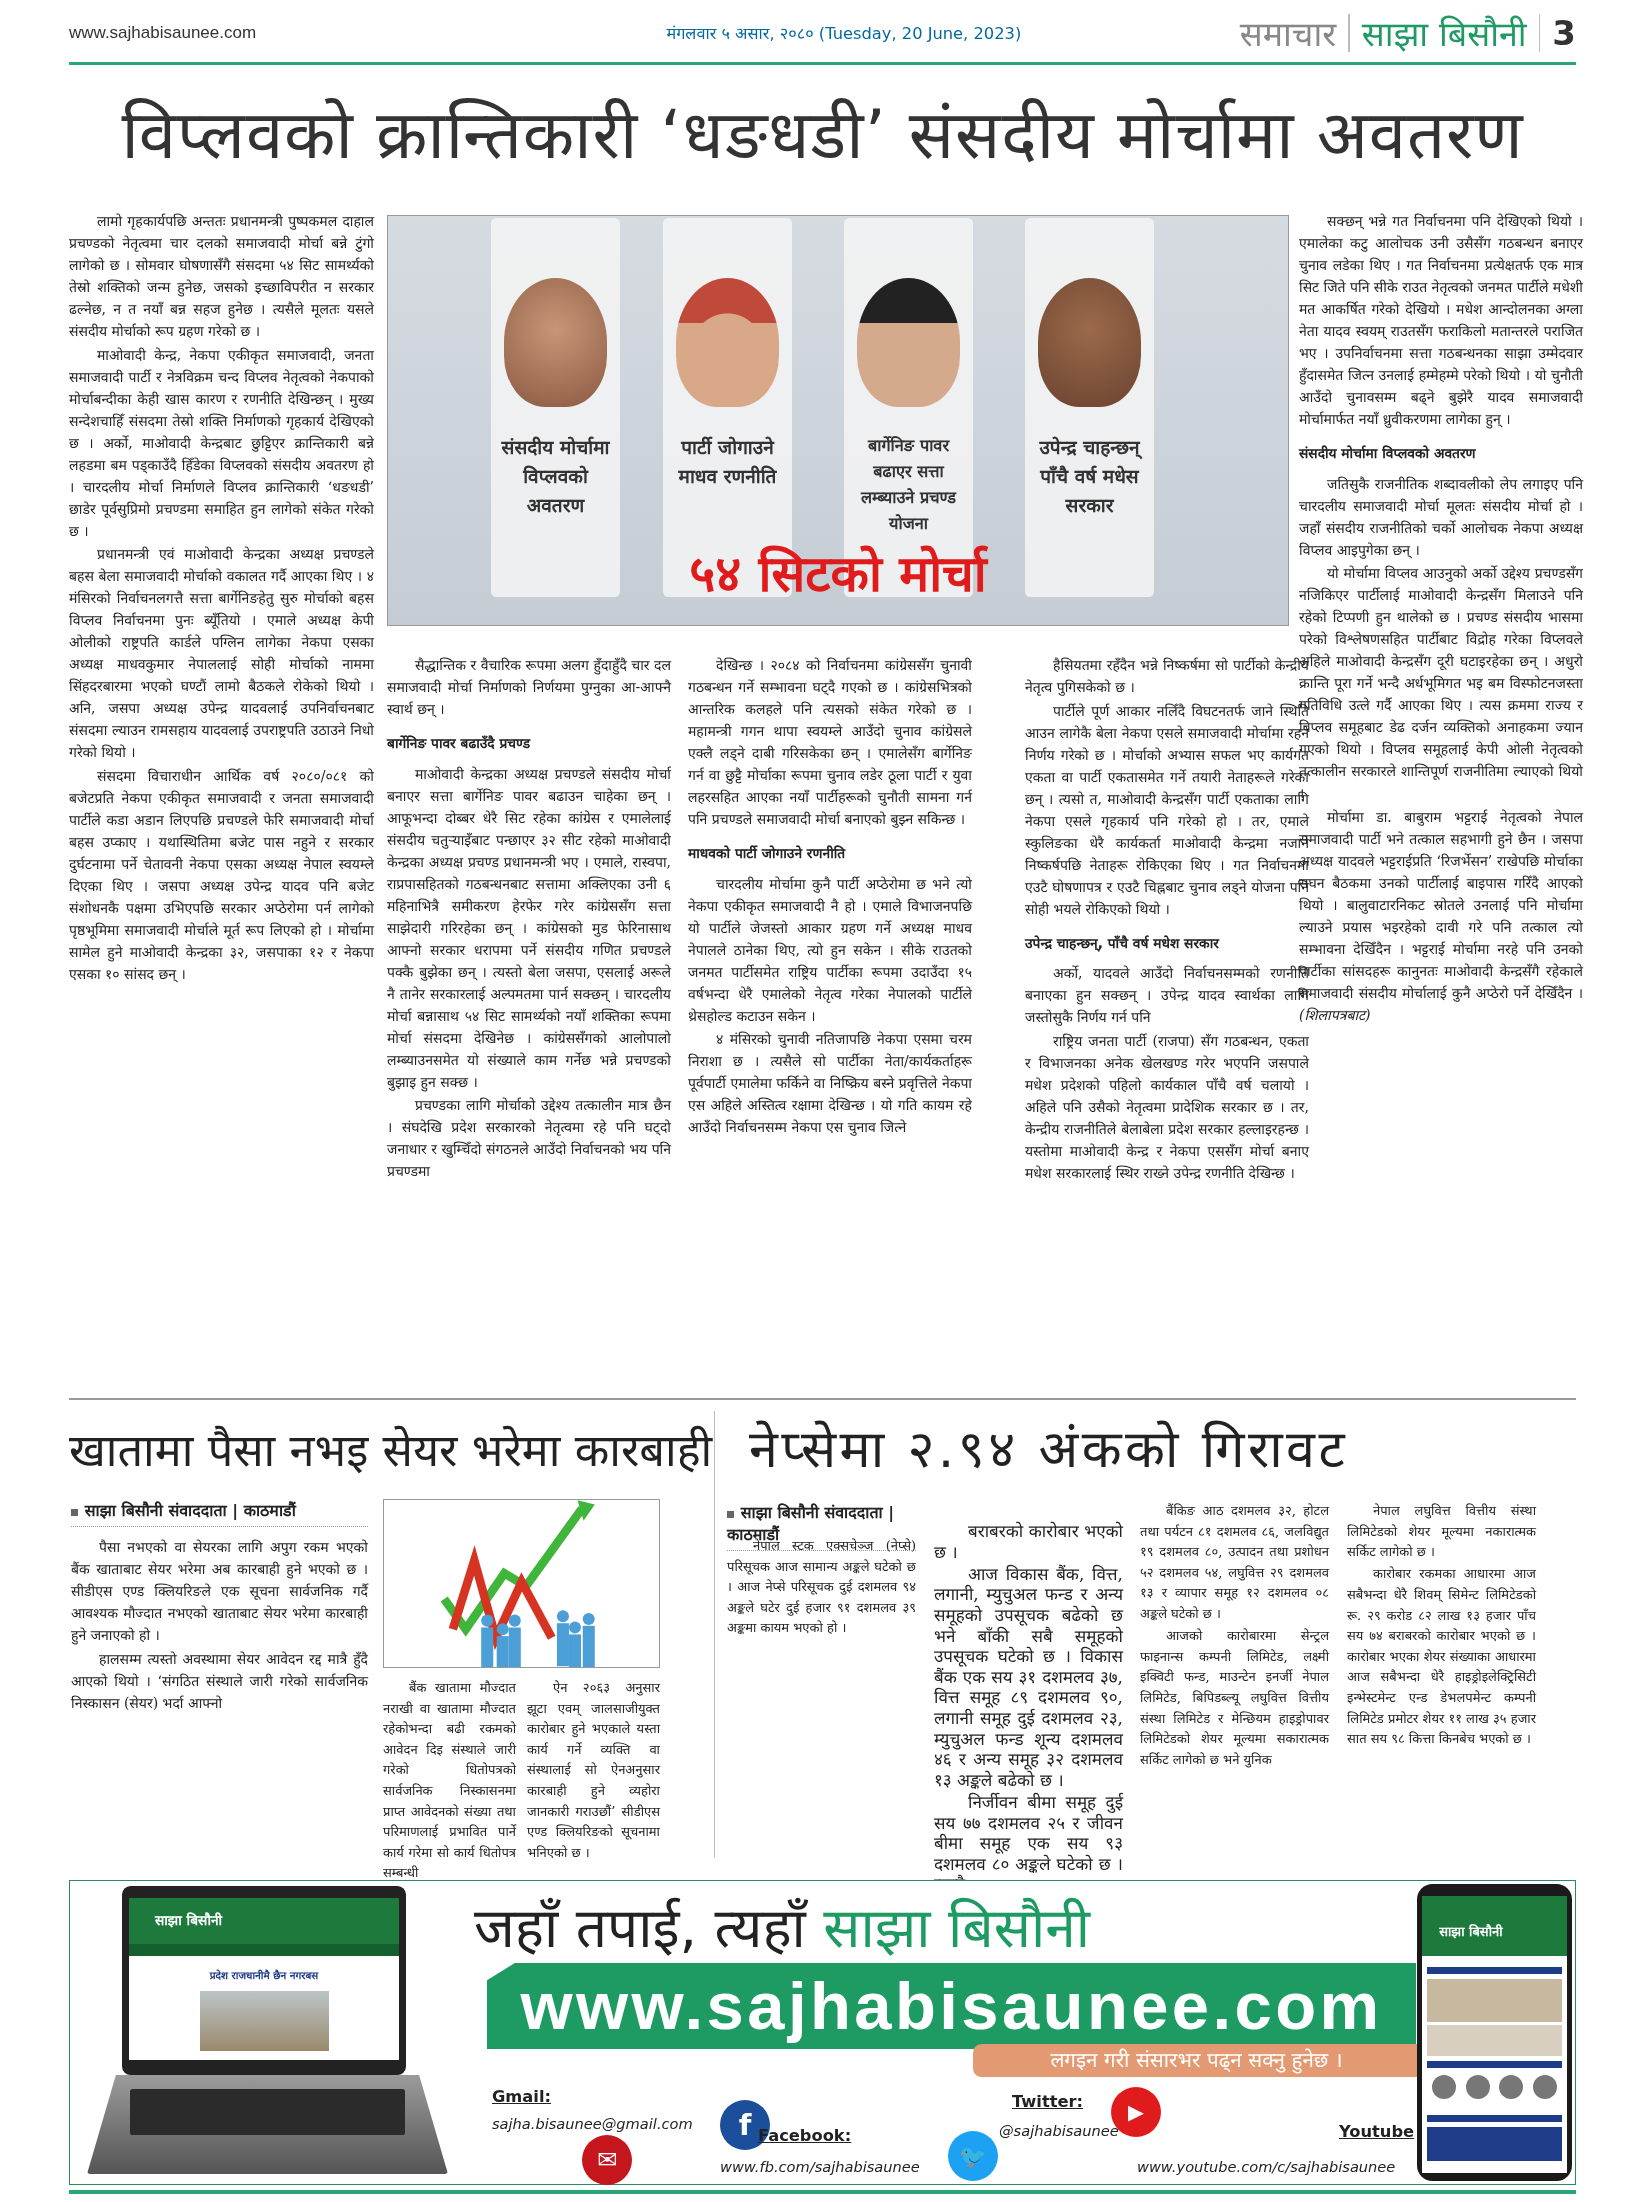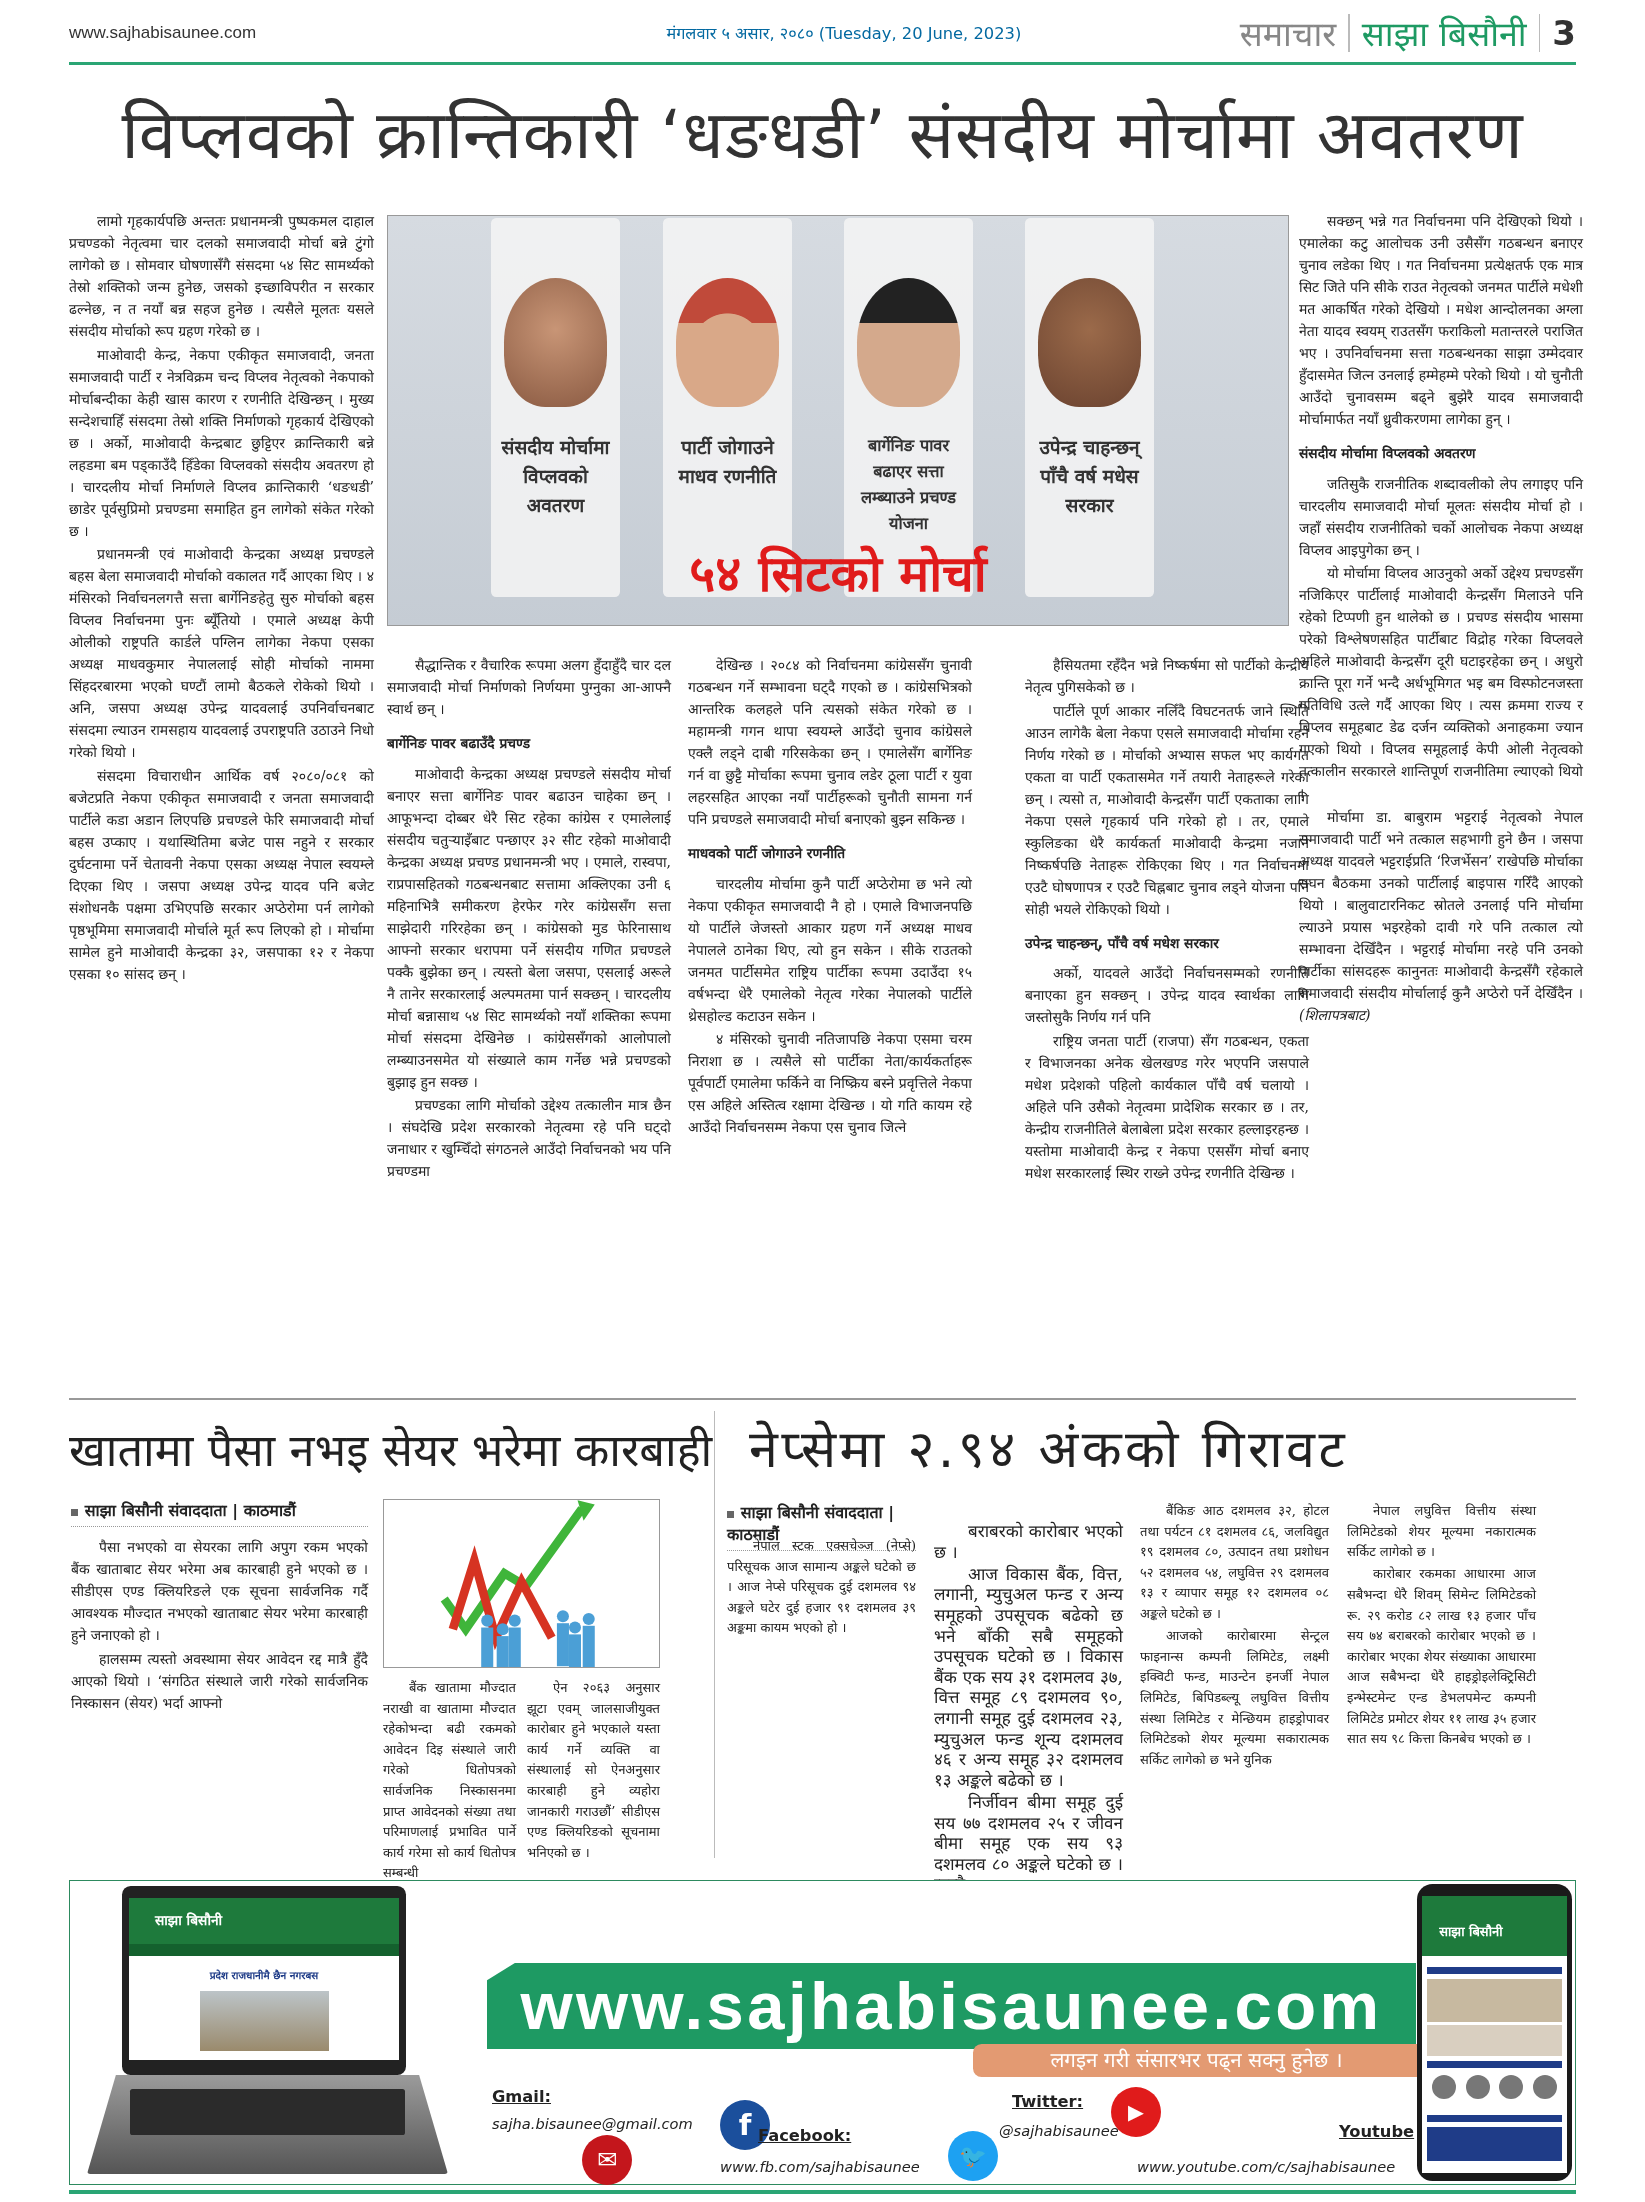--- a/index.html
+++ b/index.html
@@ -195,20 +195,24 @@
         <div class="screen-top">साझा बिसौनी</div>
         <div class="screen-nav"></div>
         <div class="screen-title">प्रदेश राजधानीमै छैन नगरबस</div>
         <div class="screen-photo"></div>
       </div>
     </div>
     <div class="base"></div>
     <div class="keys"></div>
   </div>
 
+  <div class="ad-where">
+    <span>जहाँ तपाई, त्यहाँ</span>
+    <span class="green">साझा बिसौनी</span>
+  </div>
   <div class="ad-url">www.sajhabisaunee.com</div>
   <div class="ad-tag">लगइन गरी संसारभर पढ्न सक्नु हुनेछ ।</div>
 
   <div class="ad-label" style="left:422px;top:206px;">Gmail:</div>
   <div class="ad-small" style="left:422px;top:234px;font-style:italic;">sajha.bisaunee@gmail.com</div>
   <div class="ad-ico" style="left:512px;top:254px;background:#c4161c;border-radius:50%;font-size:24px;">✉</div>
 
   <div class="ad-ico" style="left:650px;top:219px;background:#1b4f9c;">f</div>
   <div class="ad-label" style="left:688px;top:245px;text-decoration:underline;">Facebook:</div>
   <div class="ad-small" style="left:650px;top:277px;font-style:italic;">www.fb.com/sajhabisaunee</div>

